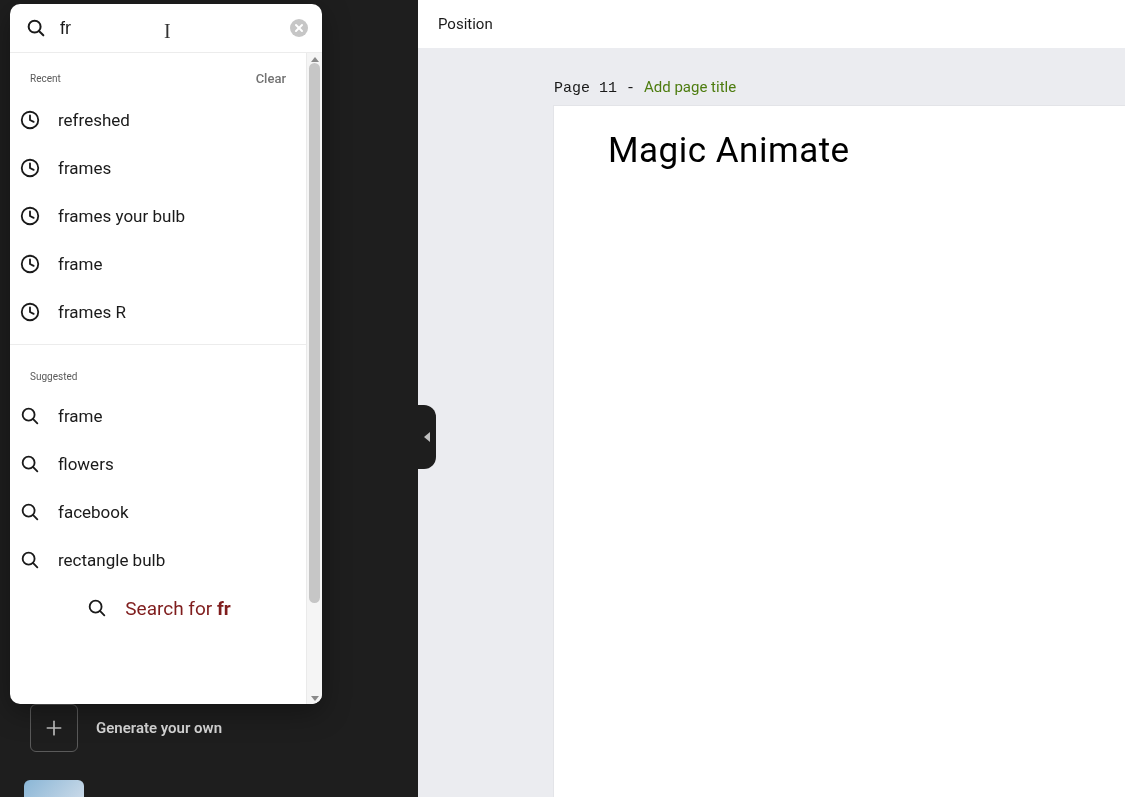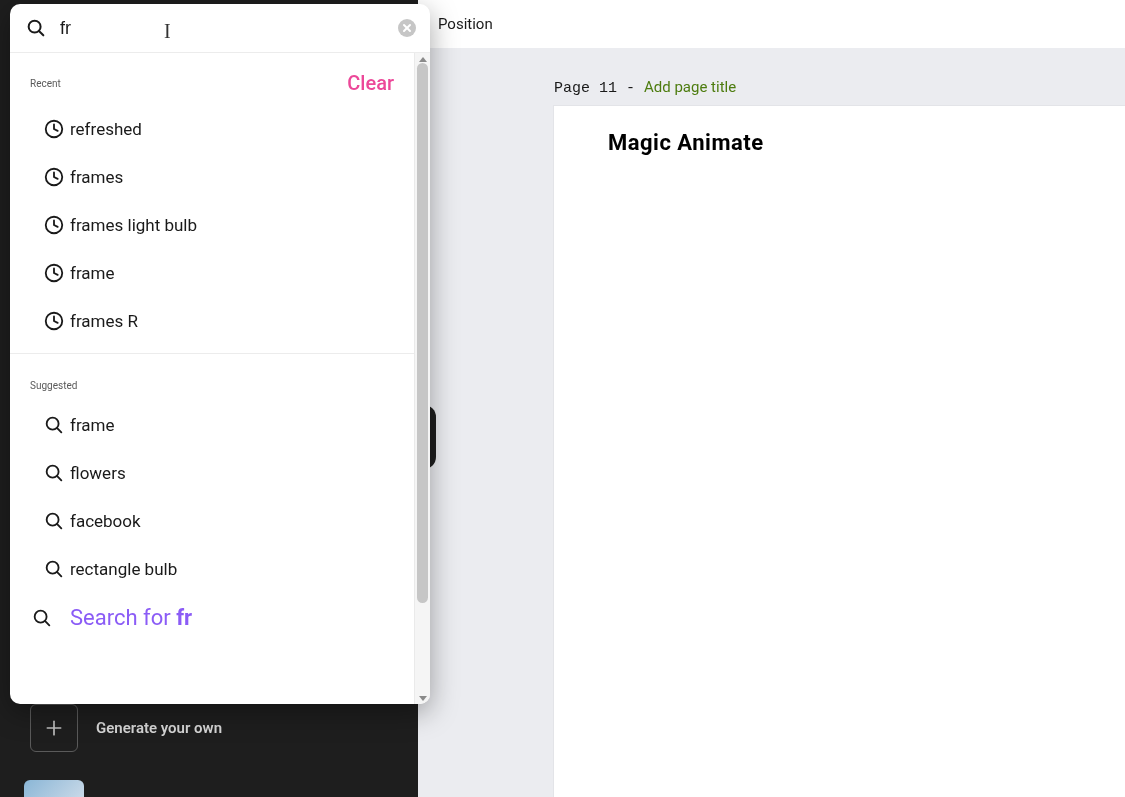--- a/index.html
+++ b/index.html
@@ -93,22 +93,22 @@
   top: 58px;
   right: 0;
   bottom: 0;
   background: #fff;
   box-shadow: 0 0 0 1px rgba(0,0,0,0.03);
 }
 .canvas-heading {
   position: absolute;
   left: 54px;
   top: 24px;
-  font-size: 22px;
-  font-weight: 700;
+  font-size: 35px;
+  font-weight: 400;
   letter-spacing: 0.5px;
   color: #000;
 }
 .collapse-handle {
   position: absolute;
   left: 418px;
   top: 405px;
   width: 18px;
   height: 64px;
   background: #1e1e1e;
@@ -123,21 +123,21 @@
   content: "";
   width: 0; height: 0;
   border-top: 5px solid transparent;
   border-bottom: 5px solid transparent;
   border-right: 6px solid #bfbfbf;
 }
 .search-dropdown {
   position: absolute;
   left: 10px;
   top: 4px;
-  width: 420px;
+  width: 312px;
   height: 700px;
   background: #fff;
   border-radius: 10px;
   box-shadow: 0 8px 28px rgba(0,0,0,0.35);
   z-index: 10;
   display: flex;
   flex-direction: column;
   overflow: hidden;
 }
 .search-bar {
@@ -188,40 +188,41 @@
   overflow-y: hidden;
   padding-bottom: 4px;
 }
 .section-header {
   display: flex;
   justify-content: space-between;
   align-items: center;
   padding: 18px 20px 10px 20px;
 }
 .section-title { font-size: 10px; color: #5a5a5a; }
-.section-action { font-size: 20px; color: #ec4899; font-weight: 500; cursor: pointer; }
+.section-action { font-size: 13px; color: #737373; font-weight: 500; cursor: pointer; }
 .item {
   display: flex;
   align-items: center;
-  gap: 4px;
-  padding: 12px 32px;
+  gap: 16px;
+  padding: 12px 8px;
   cursor: pointer;
   font-size: 17px;
   color: #1a1a1a;
 }
 .item-icon { width: 24px; height: 24px; display: flex; align-items: center; justify-content: center; flex-shrink: 0; }
 .item-icon svg { stroke: #1a1a1a; }
 .divider { height: 1px; background: #ececec; margin: 8px 0; }
 .search-for-row {
   display: flex;
   align-items: center;
   gap: 16px;
   padding: 12px 20px;
-  font-size: 22px;
-  color: #8b5cf6;
+  font-size: 19px;
+  color: #7f1d1d;
+  justify-content: center;
 }
 .search-for-row .q { font-weight: 700; }
 .scroll-track {
   width: 16px;
   background: #f5f5f5;
   position: relative;
   border-left: 1px solid #eaeaea;
 }
 .scroll-thumb {
   position: absolute;
@@ -327,21 +328,21 @@
           </span>
         <span>frames</span>
       </div>
       <div class="item">
         <span class="item-icon">
             <svg width="22" height="22" viewBox="0 0 24 24" fill="none" stroke-width="2" stroke-linecap="round">
               <circle cx="12" cy="12" r="9"></circle>
               <polyline points="12 7 12 12 16 14"></polyline>
             </svg>
           </span>
-        <span>frames light bulb</span>
+        <span>frames your bulb</span>
       </div>
       <div class="item">
         <span class="item-icon">
             <svg width="22" height="22" viewBox="0 0 24 24" fill="none" stroke-width="2" stroke-linecap="round">
               <circle cx="12" cy="12" r="9"></circle>
               <polyline points="12 7 12 12 16 14"></polyline>
             </svg>
           </span>
         <span>frame</span>
       </div>

